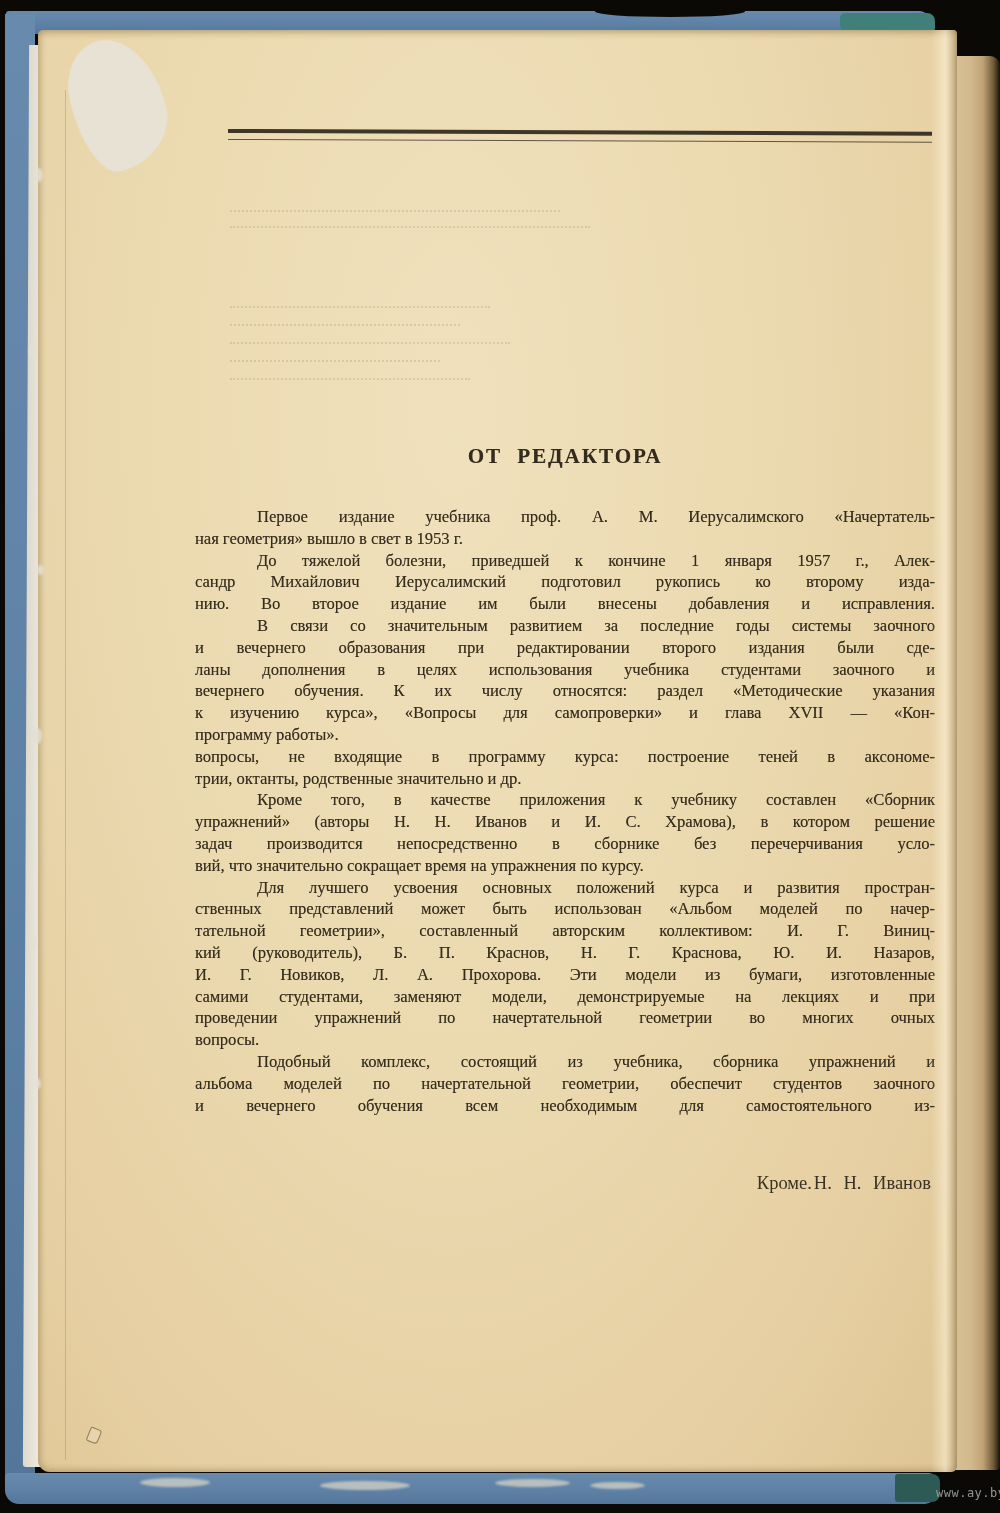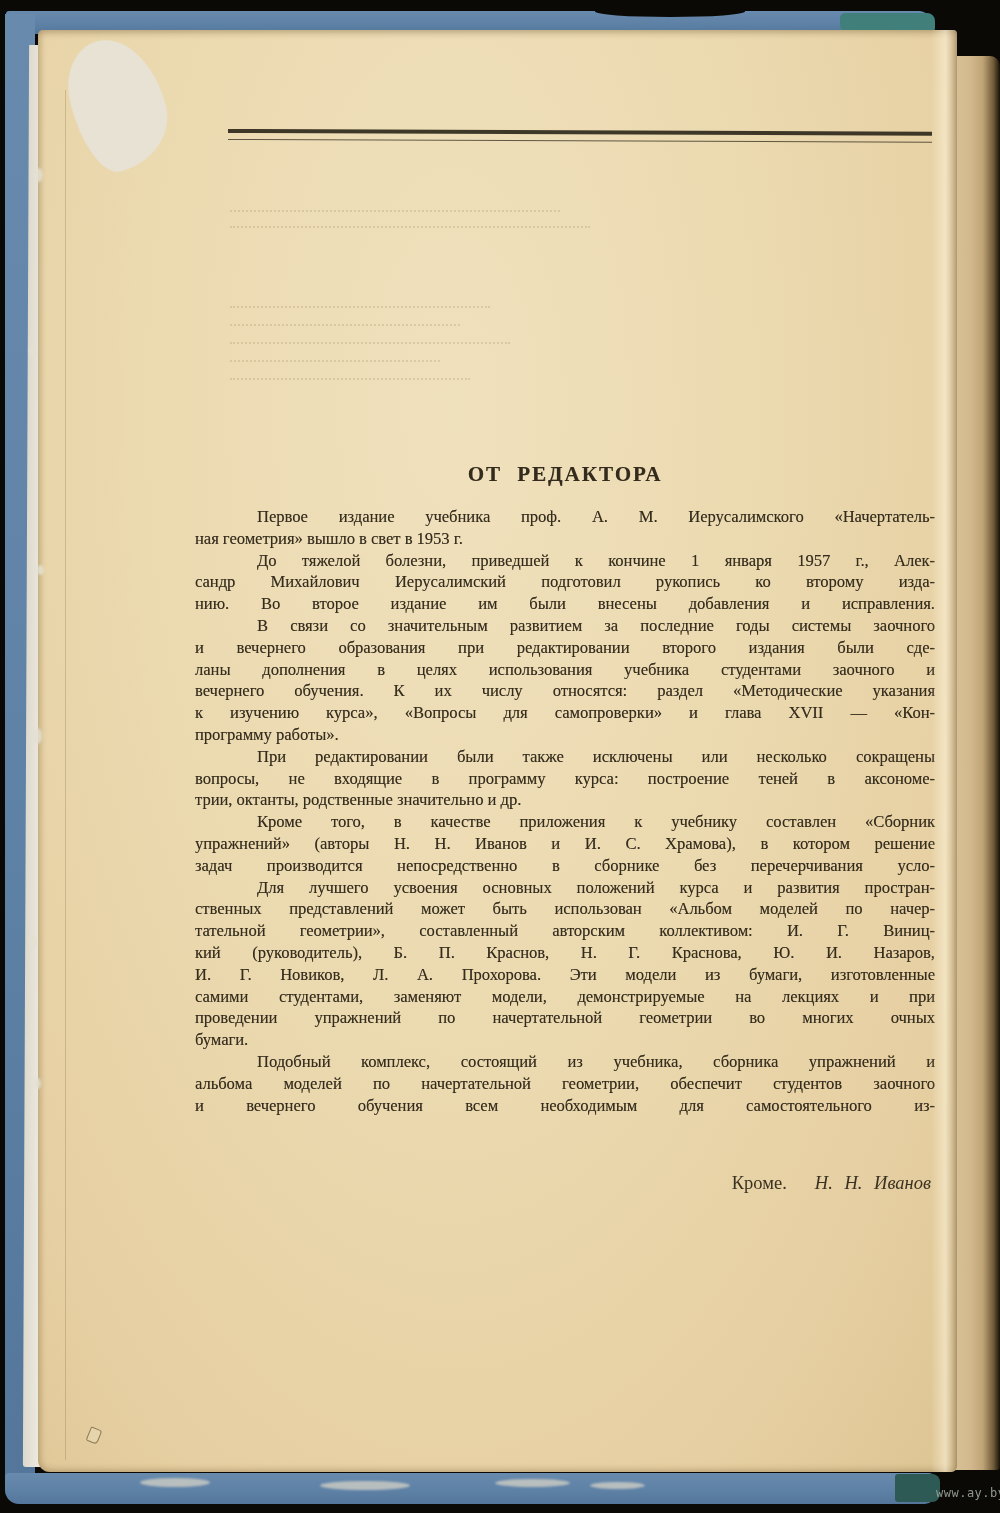--- a/index.html
+++ b/index.html
@@ -33,34 +33,34 @@
     background:linear-gradient(90deg,rgba(255,245,220,0) 0%,rgba(255,248,226,.5) 55%,rgba(120,90,50,.22) 100%);border-radius:0 4px 6px 0;}
 
   
   .rule{position:absolute;left:190px;width:704px;background:#2f291c;transform:rotate(.22deg);transform-origin:left center;}
   .rule-thick{top:99px;height:4px;opacity:.92;}
   .rule-thin{top:109px;height:1.4px;opacity:.75;}
 
   
   .st{position:absolute;border-bottom:2px dotted rgba(115,92,52,.17);}
 
-  .title{position:absolute;left:157px;top:432px;width:740px;margin:0;text-align:center;
+  .title{position:absolute;left:157px;top:414px;width:740px;margin:0;text-align:center;
     font-size:21px;font-weight:bold;color:#332b1c;letter-spacing:2px;word-spacing:8px;
     text-shadow:.3px .3px 0 rgba(51,43,28,.5);}
 
   .text-block{position:absolute;left:157px;top:476px;width:740px;color:#342c1d;
     font-size:16.5px;text-shadow:.25px .25px 0 rgba(52,44,29,.45);}
   .line{height:21.8px;line-height:21.8px;white-space:nowrap;text-align:justify;text-align-last:justify;}
   .line{white-space:normal;}
   .line.indent{text-indent:62px;}
   .line.end{text-align-last:left;}
 
   .signature{position:absolute;left:157px;top:1143px;width:736px;text-align:right;
     color:#3a3222;font-size:18.5px;word-spacing:7px;}
-  .signature .it{font-style:italic;margin-left:28px;}
+  .signature .it{margin-left:2px;}
 
   
   .torn-patch{position:absolute;left:72px;top:38px;width:92px;height:132px;background:#e7e3d7;
     border-radius:45% 55% 65% 35% / 40% 60% 40% 60%;transform:rotate(-14deg);opacity:.95;filter:blur(.4px);}
   .fuzz{position:absolute;background:#e4e0d2;border-radius:50%;filter:blur(1px);opacity:.85;}
   .bfuzz{position:absolute;background:#ddd8c8;border-radius:50%;filter:blur(1.2px);opacity:.7;}
   .blemish{position:absolute;left:50px;top:1398px;width:10px;height:13px;background:#e6d4ac;
     border:1px solid #8d7a55;border-radius:2px 3px 4px 2px;transform:rotate(22deg);}
 
   .watermark{position:absolute;left:936px;top:1486px;font-family:"DejaVu Sans Mono",monospace;
@@ -100,34 +100,34 @@
         <div class="line end">ная геометрия» вышло в свет в 1953 г.</div>
         <div class="line indent">До тяжелой болезни, приведшей к кончине 1 января 1957 г., Алек-</div>
         <div class="line">сандр Михайлович Иерусалимский подготовил рукопись ко второму изда-</div>
         <div class="line">нию. Во второе издание им были внесены добавления и исправления.</div>
         <div class="line indent">В связи со значительным развитием за последние годы системы заочного</div>
         <div class="line">и вечернего образования при редактировании второго издания были сде-</div>
         <div class="line">ланы дополнения в целях использования учебника студентами заочного и</div>
         <div class="line">вечернего обучения. К их числу относятся: раздел «Методические указания</div>
         <div class="line">к изучению курса», «Вопросы для самопроверки» и глава XVII — «Кон-</div>
         <div class="line end">программу работы».</div>
-        <div class="line indent">При редактировании были также исключены или несколько сокращены</div>
         <div class="line">вопросы, не входящие в программу курса: построение теней в аксономе-</div>
         <div class="line end">трии, октанты, родственные значительно и др.</div>
         <div class="line indent">Кроме того, в качестве приложения к учебнику составлен «Сборник</div>
         <div class="line">упражнений» (авторы Н. Н. Иванов и И. С. Храмова), в котором решение</div>
         <div class="line">задач производится непосредственно в сборнике без перечерчивания усло-</div>
+        <div class="line end">вий, что значительно сокращает время на упражнения по курсу.</div>
         <div class="line indent">Для лучшего усвоения основных положений курса и развития простран-</div>
         <div class="line">ственных представлений может быть использован «Альбом моделей по начер-</div>
         <div class="line">тательной геометрии», составленный авторским коллективом: И. Г. Виниц-</div>
         <div class="line">кий (руководитель), Б. П. Краснов, Н. Г. Краснова, Ю. И. Назаров,</div>
         <div class="line">И. Г. Новиков, Л. А. Прохорова. Эти модели из бумаги, изготовленные</div>
         <div class="line">самими студентами, заменяют модели, демонстрируемые на лекциях и при</div>
         <div class="line">проведении упражнений по начертательной геометрии во многих очных</div>
-        <div class="line end">бумаги.</div>
+        <div class="line end">вопросы.</div>
         <div class="line indent">Подобный комплекс, состоящий из учебника, сборника упражнений и</div>
         <div class="line">альбома моделей по начертательной геометрии, обеспечит студентов заочного</div>
         <div class="line">и вечернего обучения всем необходимым для самостоятельного из-</div>
       </div>
 
     <div class="signature">
       <span>Кроме.</span><span class="it">Н. Н. Иванов</span>
     </div>
 
     <div class="blemish"></div>

